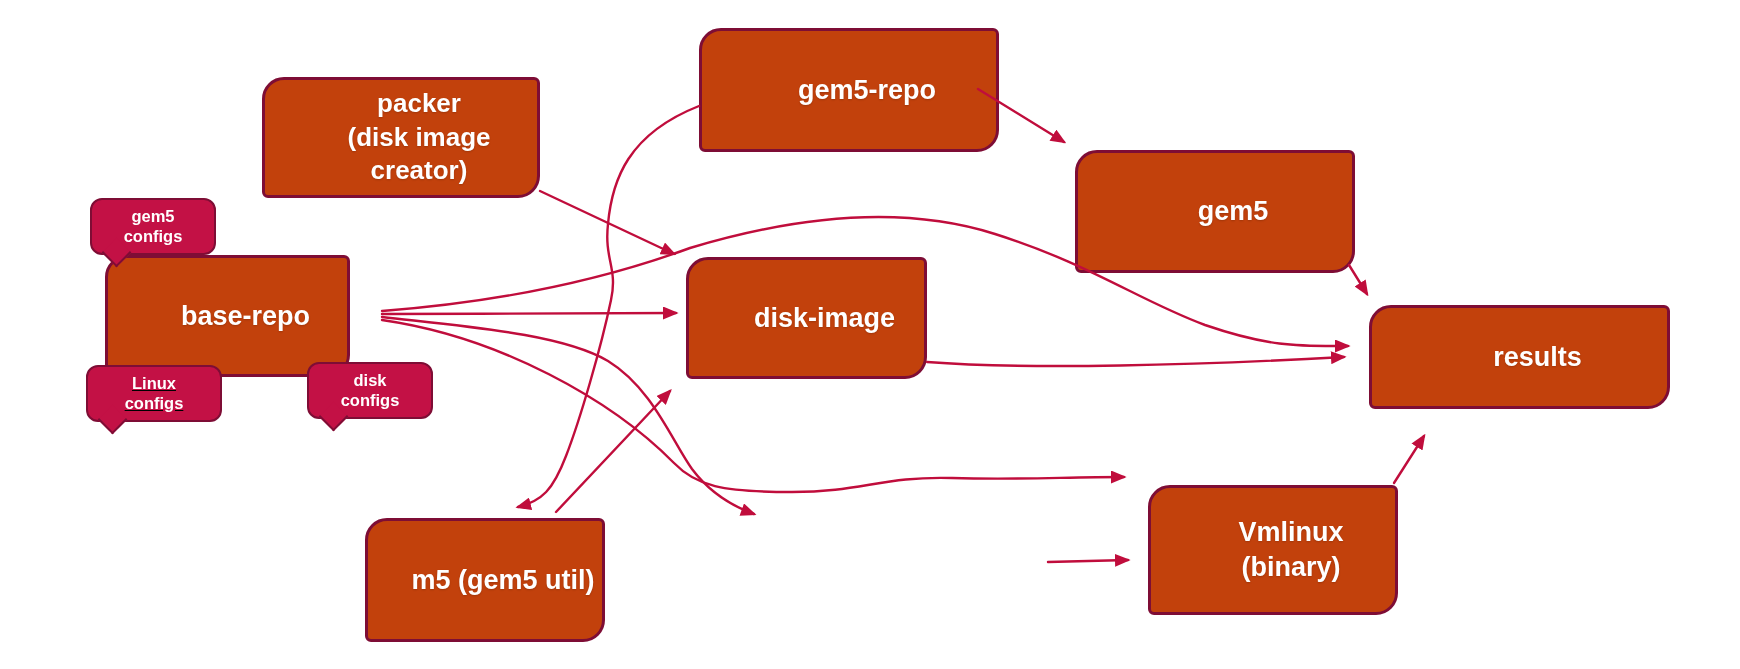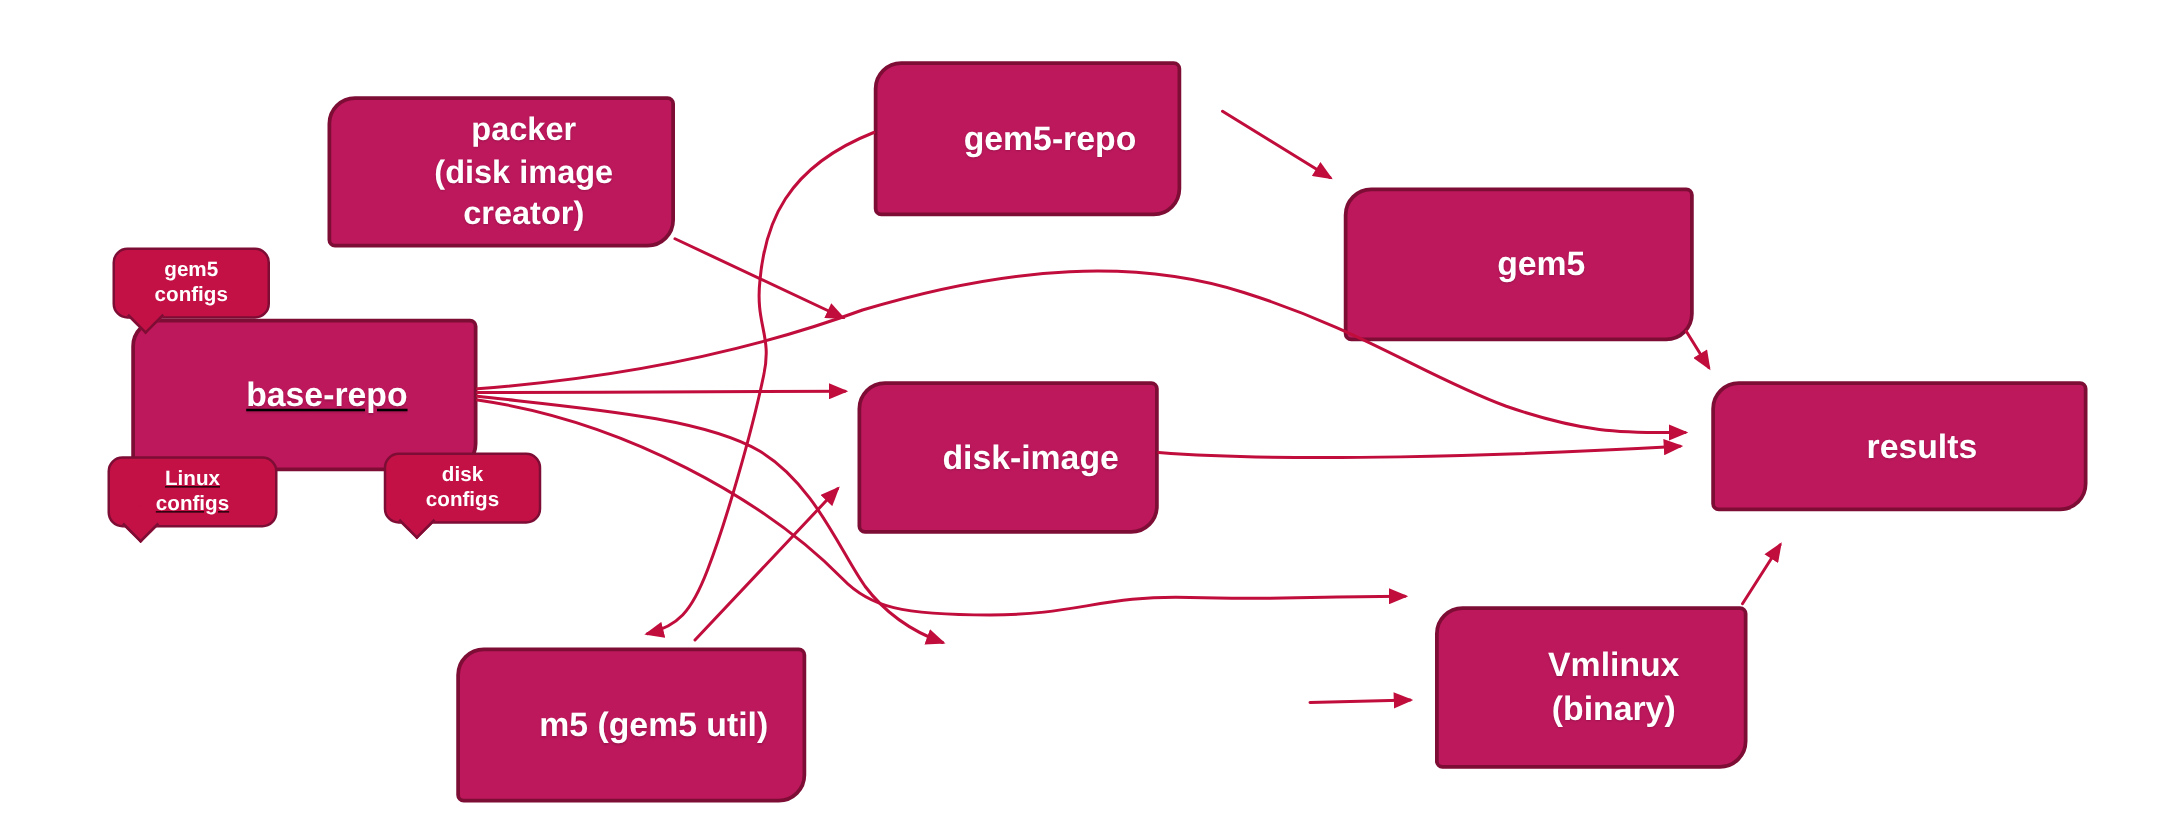--- a/index.html
+++ b/index.html
@@ -12,46 +12,46 @@
     position: relative;
     width: 1740px;
     height: 669px;
     background: #ffffff;
     overflow: hidden;
   }
   
   .node {
     position: absolute;
     box-sizing: border-box;
-    background: #be185d;
+    background: #c2410c;
     border: 3px solid #7E0D35;
     border-radius: 22px 6px 22px 6px;
     display: flex;
     align-items: center;
     justify-content: center;
     z-index: 2;
     padding-left: 36px;
   }
   .node .lbl {
     color: #ffffff;
     font-weight: bold;
     font-size: 27px;
     line-height: 1.28;
     text-align: center;
     white-space: pre-line;
     text-shadow: 0 1px 2px rgba(0,0,0,0.18);
   }
   #n-packer .lbl { font-size: 26px; line-height: 1.3; }
   #n-packer   { left:262px;  top:77px;  width:278px; height:121px; }
-  #n-gem5repo { left:699px;  top:49px;  width:246px; height:124px;align-items:center; }
+  #n-gem5repo { left:699px;  top:28px;  width:300px; height:124px;align-items:center; }
   #n-gem5     { left:1075px; top:150px; width:280px; height:123px; }
-  #n-baserepo { left:105px;  top:255px; width:277px; height:122px;text-decoration:underline; }
-  #n-diskimage{ left:686px;  top:257px; width:241px; height:122px;margin-top:48px; }
+  #n-baserepo { left:105px;  top:255px; width:245px; height:122px; }
+  #n-diskimage{ left:686px;  top:257px; width:241px; height:122px; }
   #n-results  { left:1369px; top:305px; width:301px; height:104px; }
-  #n-m5       { left:365px;  top:518px; width:280px; height:124px; }
+  #n-m5       { left:365px;  top:518px; width:240px; height:124px; }
   #n-linuxrepo{ left:766px;  top:519px; width:282px; height:121px; }
   #n-vmlinux  { left:1148px; top:485px; width:250px; height:130px; }
 
   
   .tag {
     position: absolute;
     box-sizing: border-box;
     background: #C31145;
     border: 2.5px solid #7E0D35;
     border-radius: 12px;

